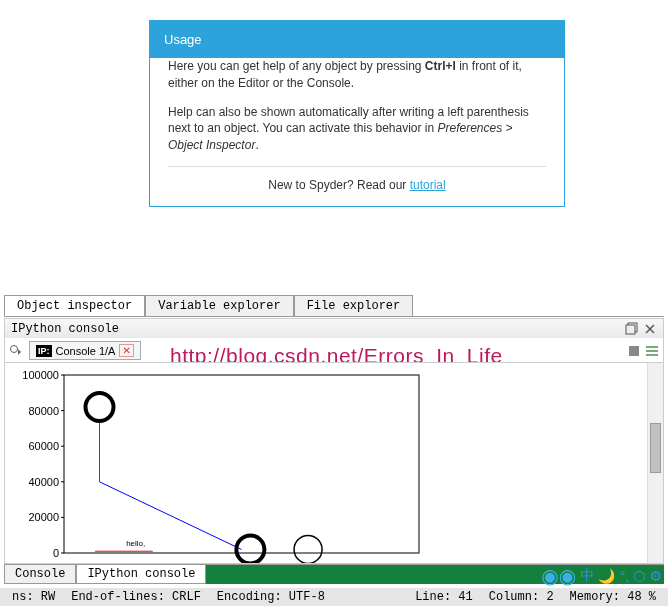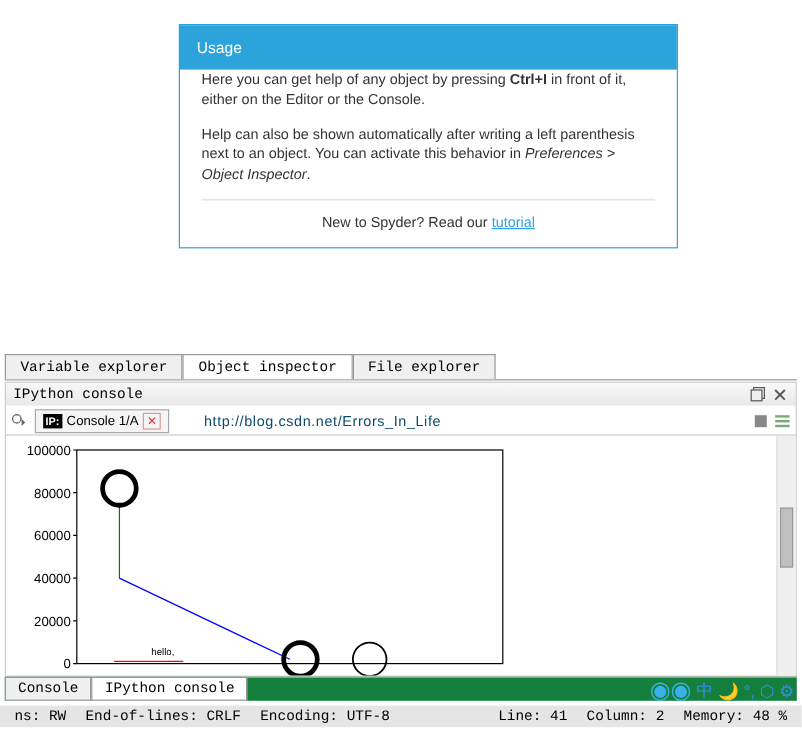--- a/index.html
+++ b/index.html
@@ -13,21 +13,21 @@
 .tabs-upper { position: absolute; top: 295px; left: 4px; right: 4px; display: flex; border-bottom: 1px solid #999; font-family: "Courier New", monospace; font-size: 12px; }
 .tabs-upper .tab { padding: 3px 12px; border: 1px solid #999; border-bottom: none; background: #f0f0f0; margin-right: 0; }
 .tabs-upper .tab.active { background: #fff; }
 .pane-title { position: absolute; top: 318px; left: 4px; right: 4px; padding: 3px 6px; font-family: "Courier New", monospace; font-size: 12px; background: linear-gradient(#f8f8f8,#e8e8e8); border: 1px solid #ccc; display: flex; align-items: center; }
 .pane-title .spacer { flex: 1; }
 .pane-title .icon { width: 14px; height: 14px; margin-left: 4px; display: inline-block; }
 .console-tabs { position: absolute; top: 338px; left: 4px; right: 4px; display: flex; align-items: center; padding: 3px 4px; background: #fff; border-left:1px solid #ccc; border-right:1px solid #ccc; }
 .console-tabs .tab { display: flex; align-items: center; padding: 2px 6px; border: 1px solid #aaa; background: #f5f5f5; font-size: 11px; }
 .console-tabs .tab .ip { background: #000; color: #fff; font-size: 9px; padding: 1px 2px; margin-right: 4px; font-weight: bold; }
 .console-tabs .close { color: #d33; margin-left: 4px; border:1px solid #d99; font-size:10px; padding:0 2px; }
-.watermark { position: absolute; top: 344px; left: 170px; color: #0c4a6e; font-size: 12px; letter-spacing: 0.5px; pointer-events:none; }
+.watermark { position: absolute; top: 344px; left: 170px; color: #be185d; font-size: 21px; letter-spacing: 0.5px; pointer-events:none; }
 .plot-area { position: absolute; top: 362px; left: 4px; right: 4px; bottom: 44px; border: 1px solid #ccc; background: #fff; overflow: hidden; }
 .plot-svg { position: absolute; top: 4px; left: 4px; }
 .scrollbar { position: absolute; right: 0; top: 0; bottom: 0; width: 16px; background: #f0f0f0; border-left:1px solid #ddd; }
 .scrollbar .thumb { position: absolute; top: 60px; height: 50px; left: 2px; right: 2px; background: #c0c0c0; border:1px solid #999; }
 .tabs-lower { position: absolute; bottom: 24px; left: 4px; right: 4px; display: flex; font-family: "Courier New", monospace; font-size: 12px; border-top: 1px solid #999; background:#15803d; }
 .tabs-lower .tab { padding: 2px 10px; border: 1px solid #999; border-top: none; background: #f0f0f0; }
 .tabs-lower .tab.active { background: #fff; }
 .status-bar { position: absolute; bottom: 2px; left: 0; right: 0; display: flex; font-family: "Courier New", monospace; font-size: 12px; padding: 2px 4px; background:#e5e5e5; }
 .status-bar .cell { padding: 0 8px; border-right: 0; }
 .status-icons { position: absolute; bottom: 20px; right: 6px; display: flex; gap: 4px; align-items: center; }
@@ -46,22 +46,22 @@
     <p>
       <span>Help can also be shown automatically after writing a left parenthesis next to an object. You can activate this behavior in </span><i>Preferences &gt; Object Inspector</i><span>.</span>
     </p>
     <div class="usage-footer">
       <span>New to Spyder? Read our </span><a href="#">tutorial</a>
     </div>
   </div>
 </div>
 
 <div class="tabs-upper">
+  <div class="tab active">Object inspector</div>
   <div class="tab">Variable explorer</div>
-  <div class="tab active">Object inspector</div>
   <div class="tab">File explorer</div>
 </div>
 
 <div class="pane-title">
   <span>IPython console</span>
   <span class="spacer"></span>
   <span class="icon"><svg viewBox="0 0 14 14">
         <rect x="3" y="1" width="9" height="9" fill="none" stroke="#555"></rect>
         <rect x="1" y="3" width="9" height="9" fill="#eee" stroke="#555"></rect>
       </svg></span>

